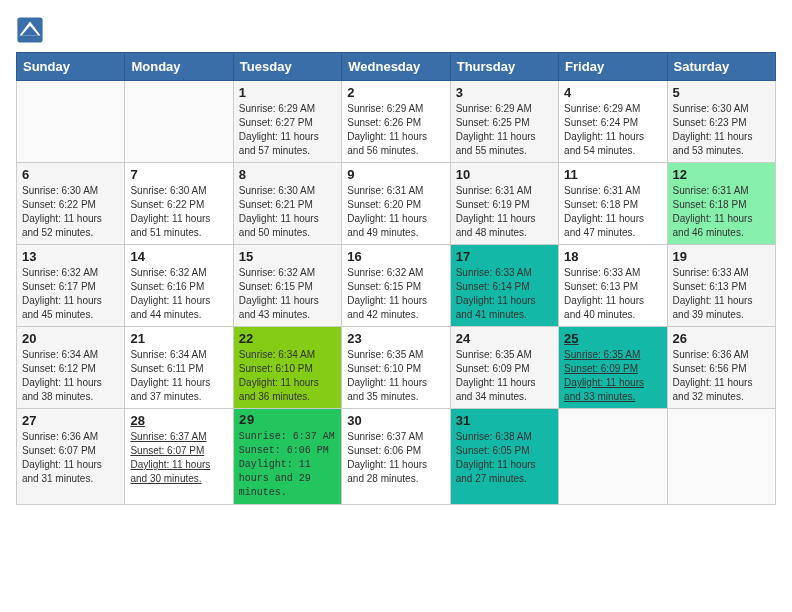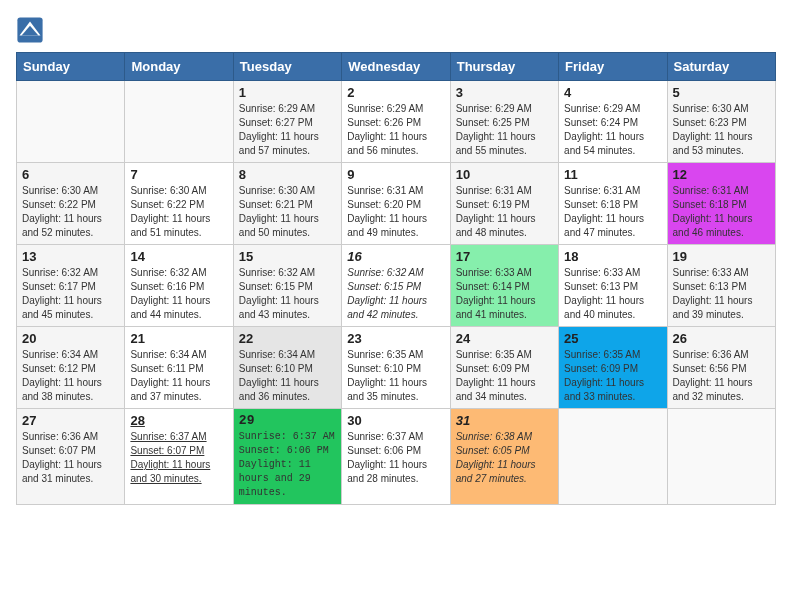--- a/index.html
+++ b/index.html
@@ -202,21 +202,21 @@
 Daylight: 11 hours
 and 48 minutes.</div>
         </td>
         <td style="background: rgb(255, 255, 255);">
           <span class="day-num">11</span>
           <div class="day-info">Sunrise: 6:31 AM
 Sunset: 6:18 PM
 Daylight: 11 hours
 and 47 minutes.</div>
         </td>
-        <td style="background: #d946ef;">
+        <td style="background: #86efac;">
           <span class="day-num">12</span>
           <div class="day-info">Sunrise: 6:31 AM
 Sunset: 6:18 PM
 Daylight: 11 hours
 and 46 minutes.</div>
         </td>
       </tr>
       <tr>
         <td style="background: rgb(245, 245, 245);">
           <span class="day-num">13</span>
@@ -232,28 +232,28 @@
 Daylight: 11 hours
 and 44 minutes.</div>
         </td>
         <td style="background: rgb(245, 245, 245); margin-left: 48px;">
           <span class="day-num">15</span>
           <div class="day-info">Sunrise: 6:32 AM
 Sunset: 6:15 PM
 Daylight: 11 hours
 and 43 minutes.</div>
         </td>
-        <td style="background: rgb(255, 255, 255); font-style: italic;">
+        <td style="background: rgb(255, 255, 255);">
           <span class="day-num">16</span>
           <div class="day-info">Sunrise: 6:32 AM
 Sunset: 6:15 PM
 Daylight: 11 hours
 and 42 minutes.</div>
         </td>
-        <td style="background: #86efac;">
+        <td style="background: #14b8a6;">
           <span class="day-num">17</span>
           <div class="day-info">Sunrise: 6:33 AM
 Sunset: 6:14 PM
 Daylight: 11 hours
 and 41 minutes.</div>
         </td>
         <td style="background: rgb(255, 255, 255);">
           <span class="day-num">18</span>
           <div class="day-info">Sunrise: 6:33 AM
 Sunset: 6:13 PM
@@ -276,42 +276,42 @@
 Daylight: 11 hours
 and 38 minutes.</div>
         </td>
         <td style="background: rgb(255, 255, 255);">
           <span class="day-num">21</span>
           <div class="day-info">Sunrise: 6:34 AM
 Sunset: 6:11 PM
 Daylight: 11 hours
 and 37 minutes.</div>
         </td>
-        <td style="background: #e5e5e5;">
+        <td style="background: #84cc16;">
           <span class="day-num">22</span>
           <div class="day-info">Sunrise: 6:34 AM
 Sunset: 6:10 PM
 Daylight: 11 hours
 and 36 minutes.</div>
         </td>
         <td style="background: rgb(255, 255, 255);">
           <span class="day-num">23</span>
           <div class="day-info">Sunrise: 6:35 AM
 Sunset: 6:10 PM
 Daylight: 11 hours
 and 35 minutes.</div>
         </td>
         <td style="background: rgb(245, 245, 245);">
           <span class="day-num">24</span>
           <div class="day-info">Sunrise: 6:35 AM
 Sunset: 6:09 PM
 Daylight: 11 hours
 and 34 minutes.</div>
         </td>
-        <td style="background: #0ea5e9;">
+        <td style="background: #14b8a6; text-decoration: underline;">
           <span class="day-num">25</span>
           <div class="day-info">Sunrise: 6:35 AM
 Sunset: 6:09 PM
 Daylight: 11 hours
 and 33 minutes.</div>
         </td>
         <td style="background: rgb(245, 245, 245); margin-left: 14px;">
           <span class="day-num">26</span>
           <div class="day-info">Sunrise: 6:36 AM
 Sunset: 6:56 PM
@@ -341,21 +341,21 @@
 Daylight: 11 hours
 and 29 minutes.</div>
         </td>
         <td style="background: rgb(255, 255, 255);">
           <span class="day-num">30</span>
           <div class="day-info">Sunrise: 6:37 AM
 Sunset: 6:06 PM
 Daylight: 11 hours
 and 28 minutes.</div>
         </td>
-        <td style="background: #fdba74; font-style: italic;">
+        <td style="background: #14b8a6;">
           <span class="day-num">31</span>
           <div class="day-info">Sunrise: 6:38 AM
 Sunset: 6:05 PM
 Daylight: 11 hours
 and 27 minutes.</div>
         </td>
         <td class="empty-cell" style="background: rgb(255, 255, 255);"></td>
         <td class="empty-cell" style="background: rgb(245, 245, 245);"></td>
       </tr>
     </tbody>

